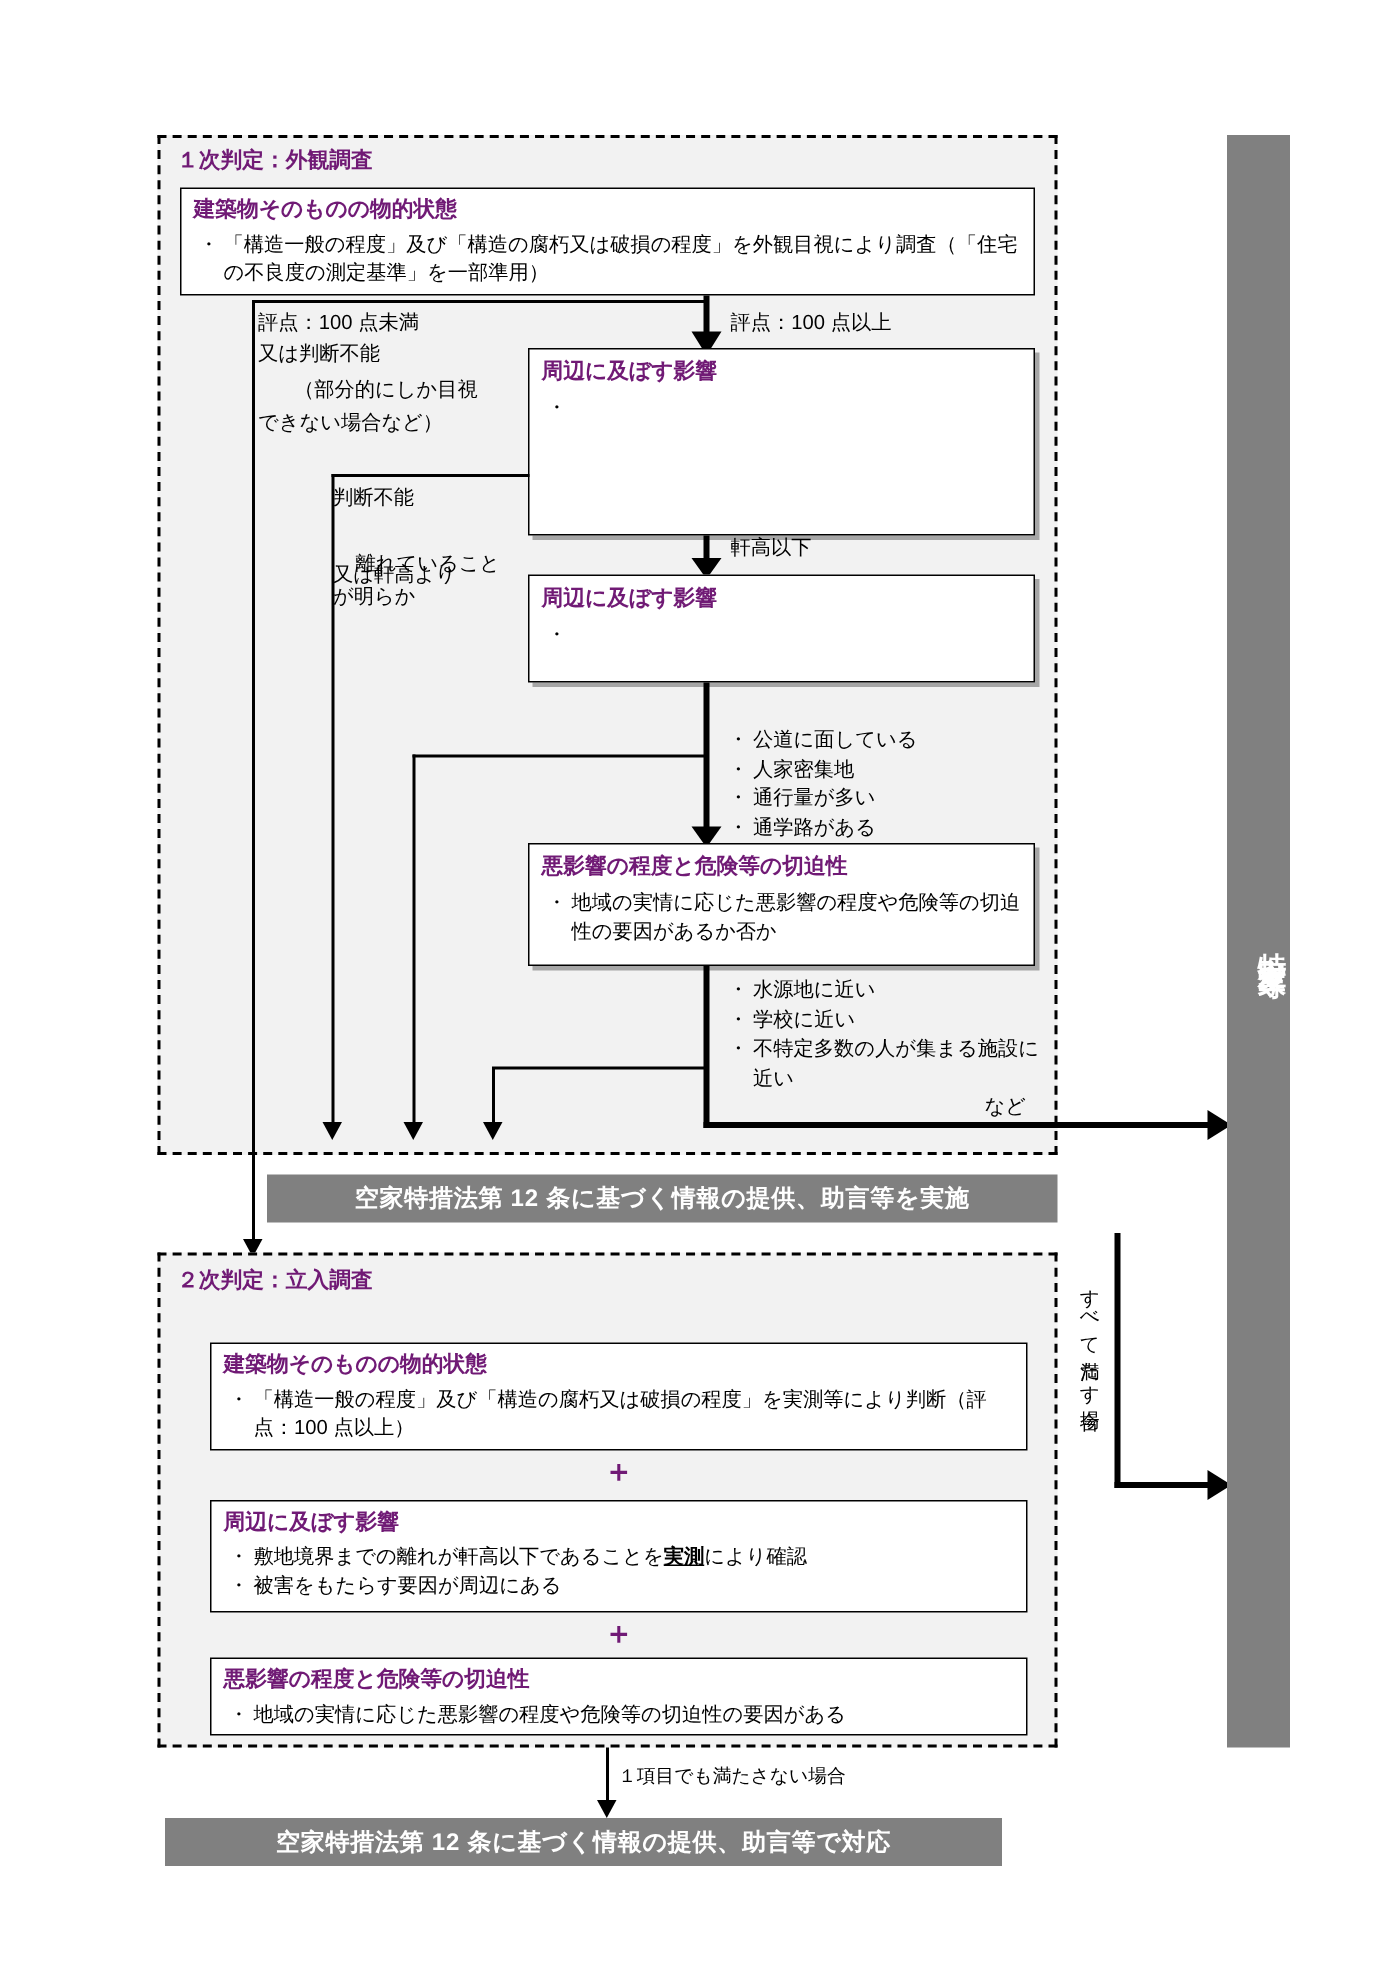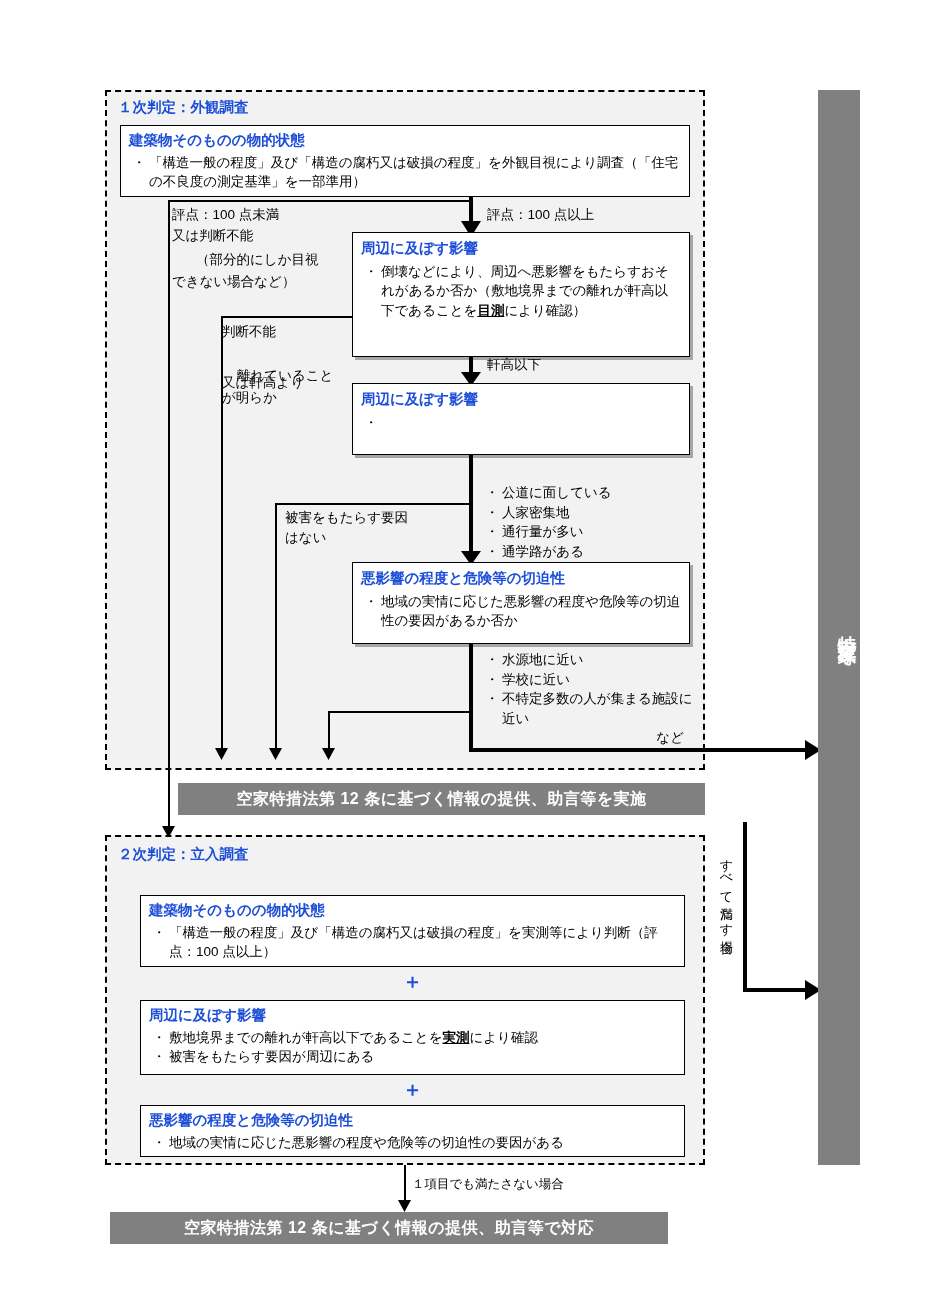--- a/index.html
+++ b/index.html
@@ -31,21 +31,21 @@
     background: #ffffff;
   }
   .solid-box.shadow {
     box-shadow: 3px 3px 0 #a6a6a6;
   }
 
   .box-title {
     font-weight: bold;
     font-size: 14.5px;
     line-height: 1.35;
-    color: #1d4ed8;
+    color: #701a75;
   }
   .bullet-row {
     display: flex;
     align-items: flex-start;
   }
   .bullet-mark {
     width: 20px;
     flex: 0 0 20px;
     text-align: center;
     font-size: 13.5px;
@@ -132,21 +132,20 @@
 
   <div class="abs thick-v" style="left:469px; top:197px; width:4px; height:30px;"></div>
   <svg class="arrow" style="left:461px; top:221px; width:20px; height:16px;">
     <polygon points="10,16 0,0 20,0" fill="#000"></polygon>
   </svg>
 
   <div class="abs solid-box shadow" style="left:352px; top:232px; width:338px; height:125px;">
     <div class="box-title" style="padding:6px 8px 3px 8px;">周辺に及ぼす影響</div>
     <div class="bullet-row" style="padding:0 8px 0 8px;">
       <div class="bullet-mark">・</div>
-      <div class="bullet-text">倒壊などにより、周辺へ悪影響をもたらすおそれがあるか否か（敷地境界までの離れが軒高以下であることを<span class="u">目測</span>により確認）</div>
     </div>
   </div>
 
   <div class="abs plain-label" style="left:222px; top:322px; width:180px;">判断不能</div>
   <div class="abs plain-label" style="left:222px; top:344px; width:180px;margin-top:29px;">又は軒高より</div>
   <div class="abs plain-label" style="left:206px; top:366px; width:180px;padding-left:31px;">離れていること</div>
   <div class="abs plain-label" style="left:222px; top:388px; width:180px;">が明らか</div>
 
   <div class="abs plain-label" style="left:487px; top:355px; width:160px;">軒高以下</div>
 
@@ -175,21 +174,20 @@
         <div class="bullet-mark">・</div>
         <div class="bullet-text">通行量が多い</div>
       </div>
     <div class="bullet-row">
         <div class="bullet-mark">・</div>
         <div class="bullet-text">通学路がある</div>
       </div>
     <div class="bullet-text" style="text-align:right; padding-right:18px;">など</div>
   </div>
 
-  <div class="abs plain-label" style="left:285px; top:508px; width:130px;">被害をもたらす要因はない</div>
 
   <div class="abs thick-v" style="left:469px; top:455px; width:4px; height:105px;"></div>
   <svg class="arrow" style="left:461px; top:551px; width:20px; height:14px;">
     <polygon points="10,14 0,0 20,0" fill="#000"></polygon>
   </svg>
 
   <div class="abs solid-box shadow" style="left:352px; top:562px; width:338px; height:82px;">
     <div class="box-title" style="padding:6px 8px 3px 8px;">悪影響の程度と危険等の切迫性</div>
     <div class="bullet-row" style="padding:0 8px 0 8px;">
       <div class="bullet-mark">・</div>

